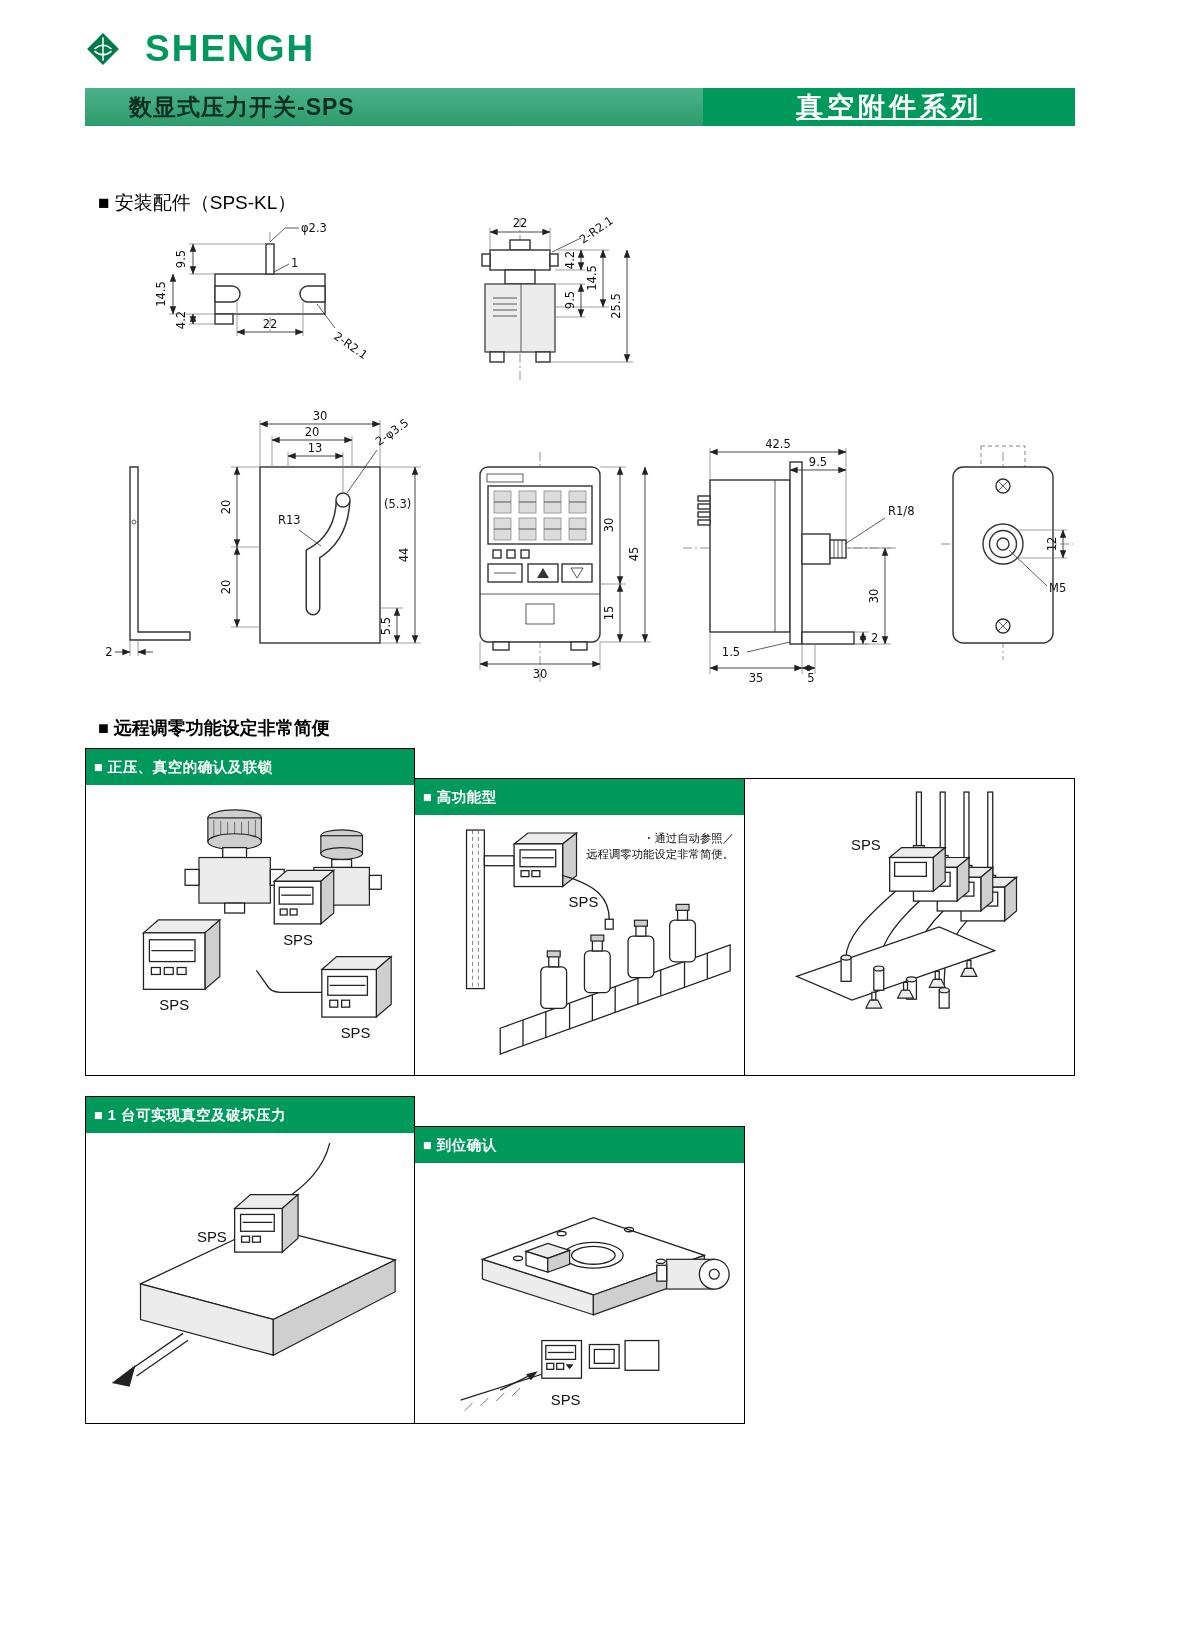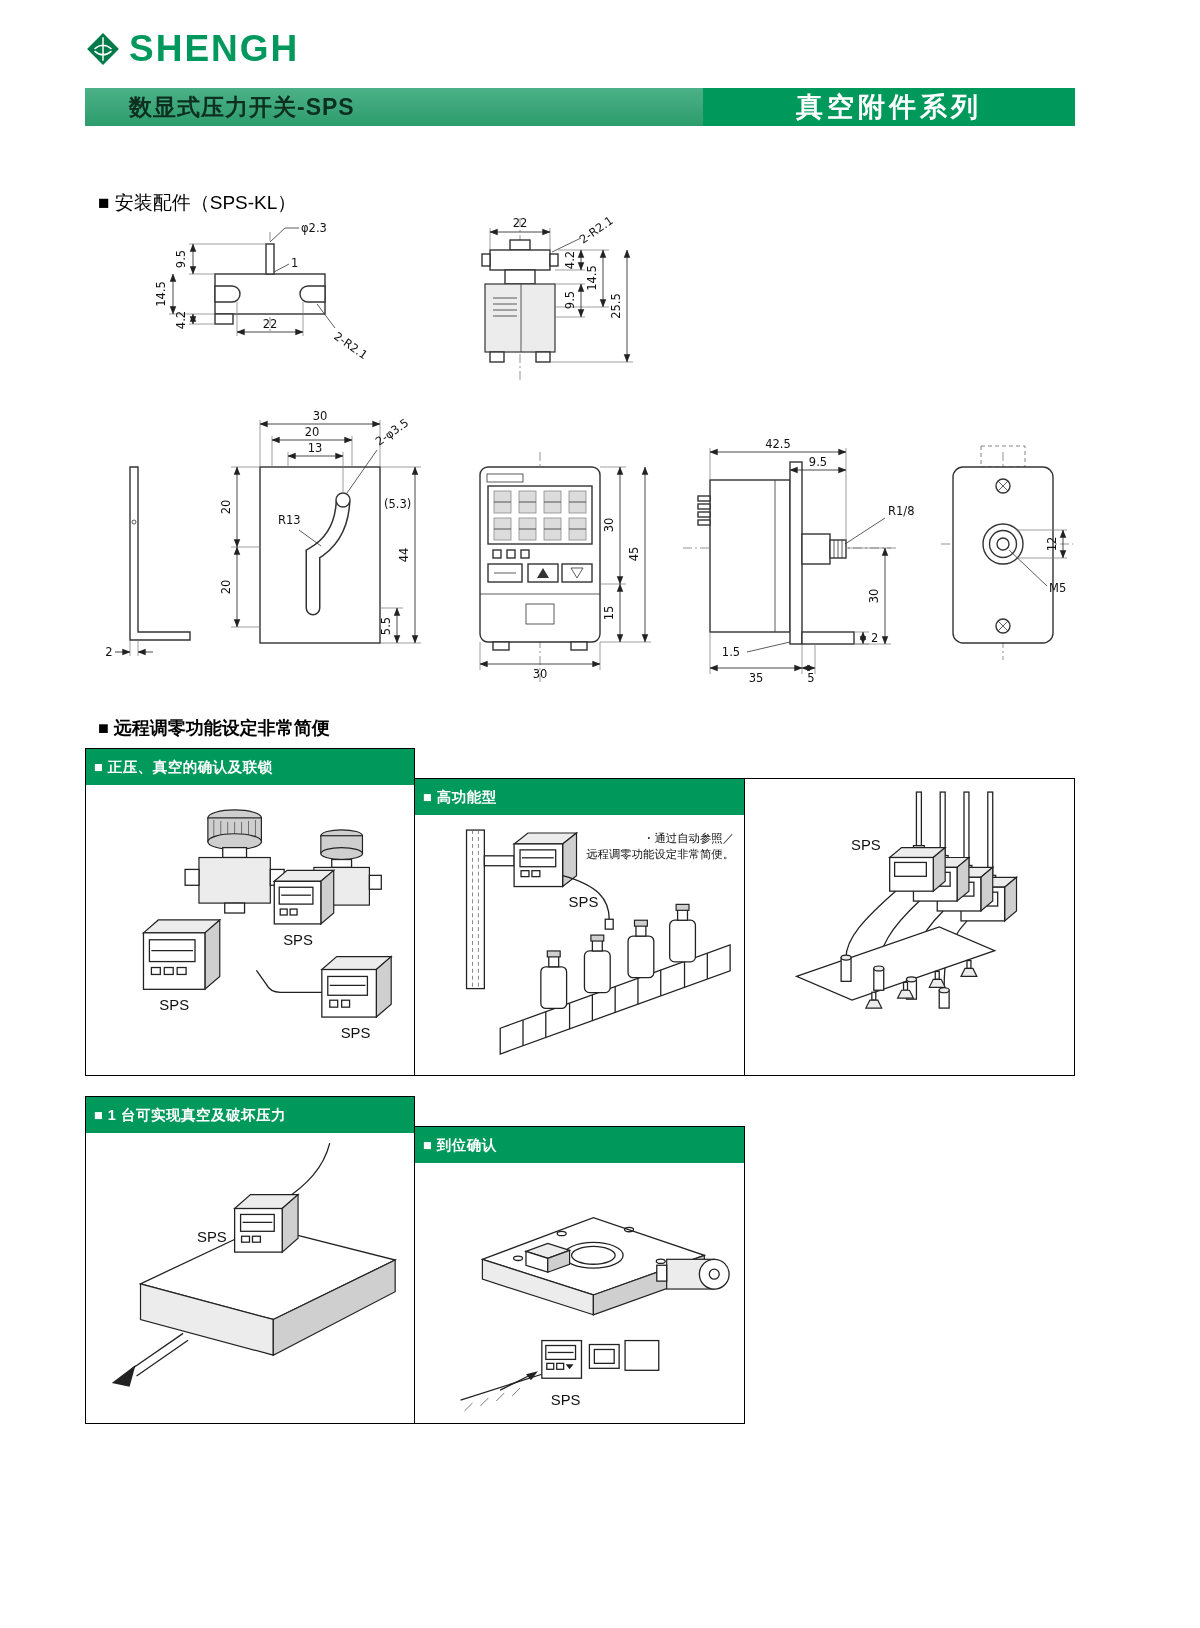--- a/index.html
+++ b/index.html
@@ -2,31 +2,31 @@
 <html><head>
 <meta charset="utf-8">
 <style>
   * { margin:0; padding:0; box-sizing:border-box; }
   html,body { background:#fff; }
   .page {
     position:relative; width:1200px; height:1628px; background:#fff;
     font-family:"Liberation Sans","DejaVu Sans",sans-serif; color:#111; overflow:hidden;
   }
   
-  .logo { position:absolute; left:85px; top:30px; display:flex; align-items:center; gap:8px; }
+  .logo { position:absolute; left:85px; top:30px; display:flex; align-items:center; gap:24px; }
   .logo-text { font-size:37px; font-weight:bold; color:#00985c; letter-spacing:2px; line-height:1; }
   .titlebar { position:absolute; left:85px; top:88px; width:990px; height:38px; display:flex; }
   .titlebar-left {
     width:618px; background:linear-gradient(180deg,#4cb188,#2d9c6c);
     color:#0c2f1f; font-size:23px; font-weight:bold;
     display:flex; align-items:center; padding-left:44px; letter-spacing:1px;
   }
   .titlebar-right {
     flex:1; background:#00995c; color:#fff; font-size:27px; font-weight:bold;
-    display:flex; align-items:center; justify-content:center; letter-spacing:4px;
+    display:flex; align-items:center; justify-content:center; letter-spacing:4px;text-decoration:underline;
   }
   
   .sec-title { position:absolute; left:98px; font-size:19px; color:#000; }
   .sec-title.mounting { top:190px; }
   .sec-title.apps { top:716px; font-weight:bold; font-size:18px; }
   
   .drawings { position:absolute; left:85px; top:212px; }
   .obj  { fill:#fff; stroke:#333; stroke-width:1.4; }
   .obj2 { fill:#ececec; stroke:#333; stroke-width:1.2; }
   .seg  { fill:#dcdcdc; stroke:#8a8a8a; stroke-width:0.8; }

